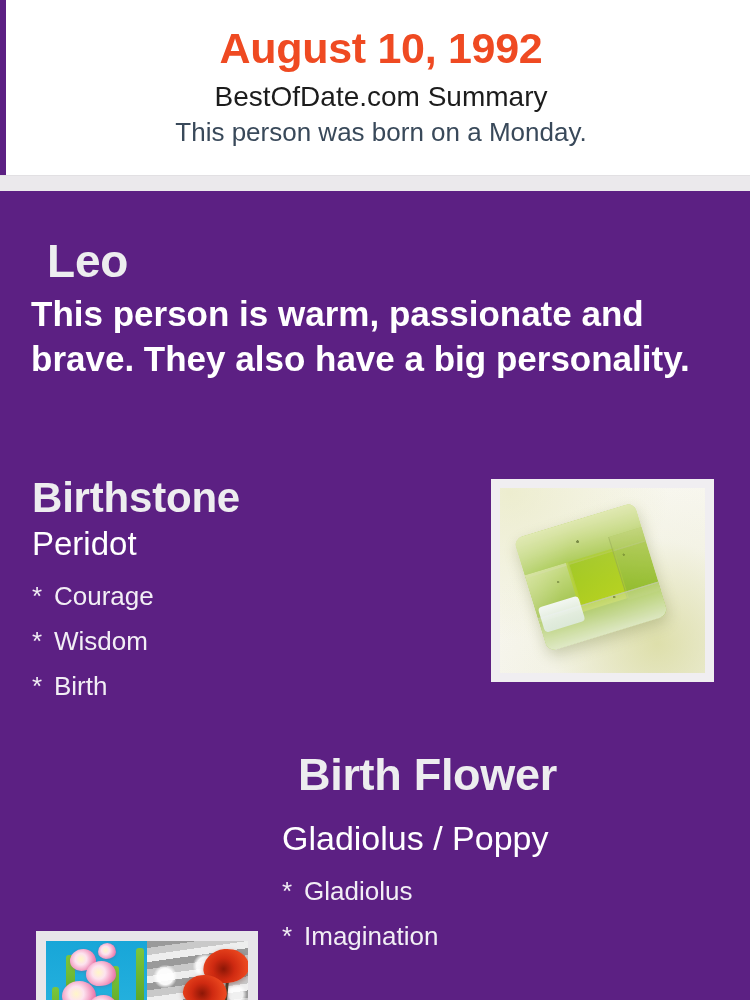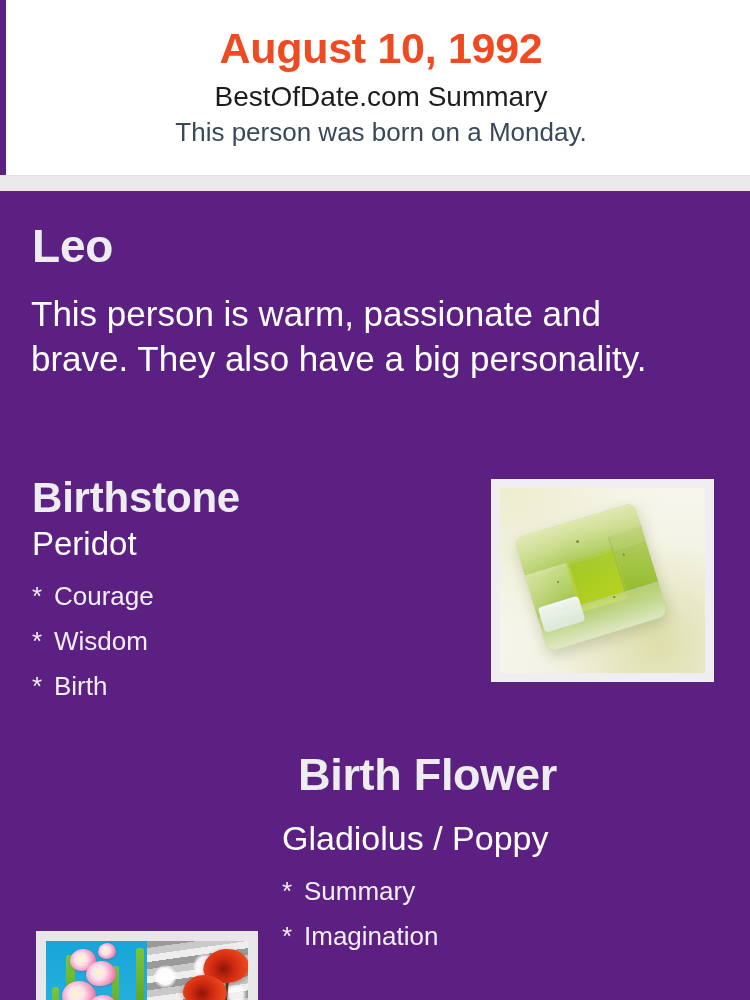--- a/index.html
+++ b/index.html
@@ -76,30 +76,30 @@
   }
 
   .sign-title {
     position: absolute;
     left: 32px;
     top: 29px;
     font-size: 46px;
     font-weight: bold;
     color: #ededef;
     line-height: 52px;
-    margin: 0;
+    margin: 15px;
     letter-spacing: -0.2px;
   }
   .sign-desc {
     position: absolute;
     left: 31px;
     top: 100px;
     width: 660px;
     font-size: 35px;
-    font-weight: normal;
+    font-weight: bold;
     color: #ffffff;
     line-height: 45px;
     margin: 0;
   }
 
   
   .stone-block {
     position: absolute;
     left: 32px;
     top: 283px;
@@ -362,21 +362,21 @@
           <div class="gem-sparkles"></div>
         </div>
       </div>
     </div>
 
     <div class="flower-block">
       <h3 class="flower-heading">Birth Flower</h3>
       <div class="flower-name">Gladiolus / Poppy</div>
       <ul class="trait-list">
         <li>
-          <span class="trait-star">*</span><span>Summary</span>
+          <span class="trait-star">*</span><span>Gladiolus</span>
         </li>
         <li>
           <span class="trait-star">*</span><span>Imagination</span>
         </li>
       </ul>
     </div>
 
     <div class="flower-photo-frame">
       <div class="flower-photo">
 

